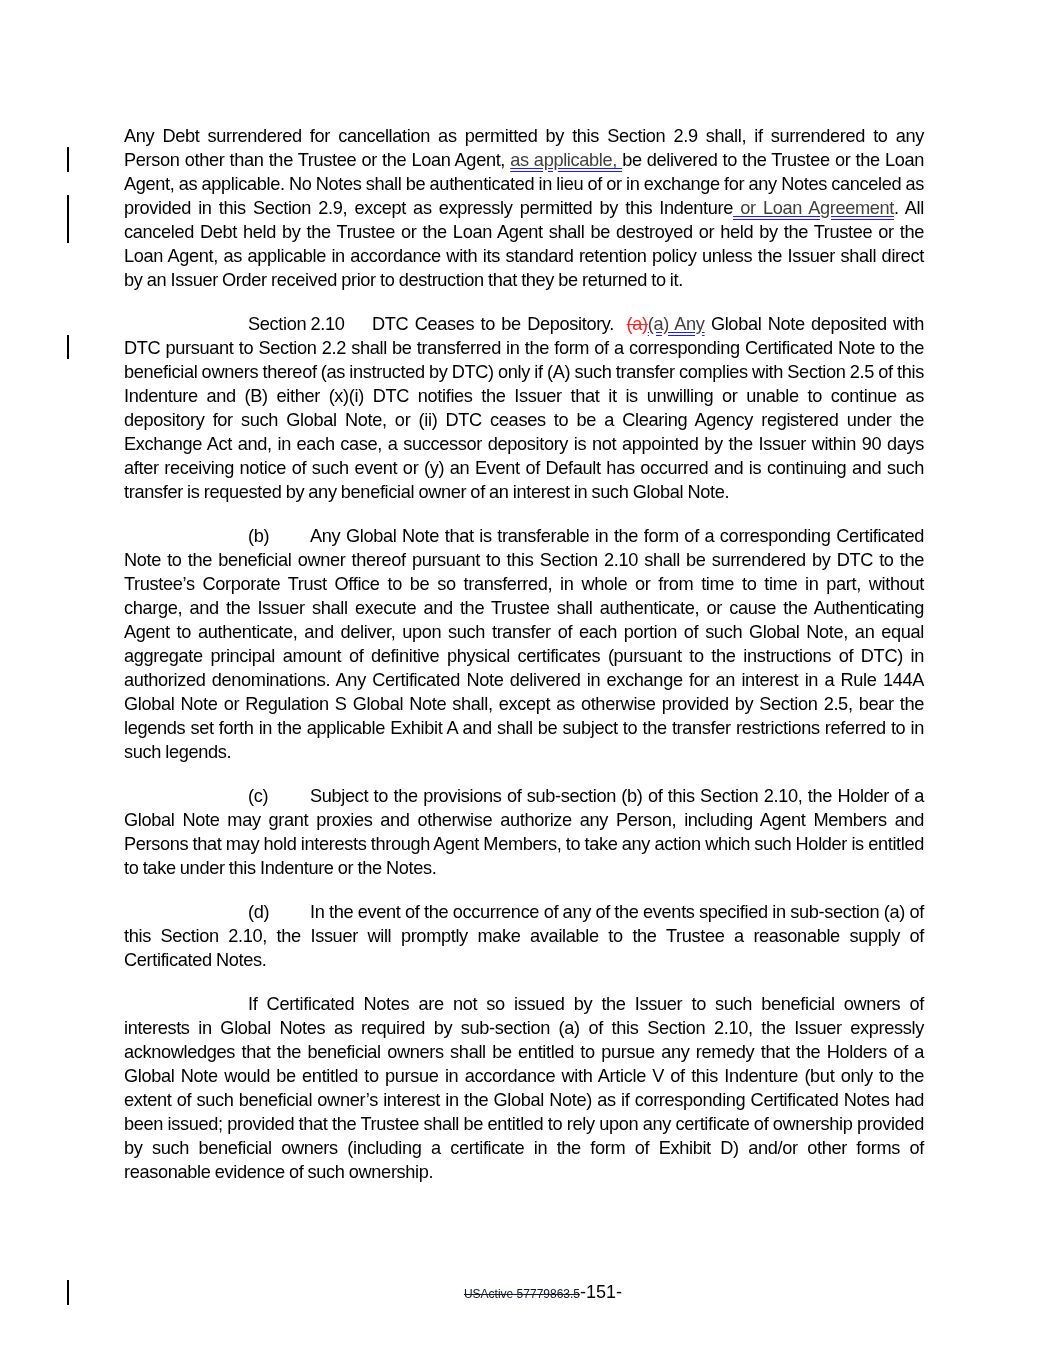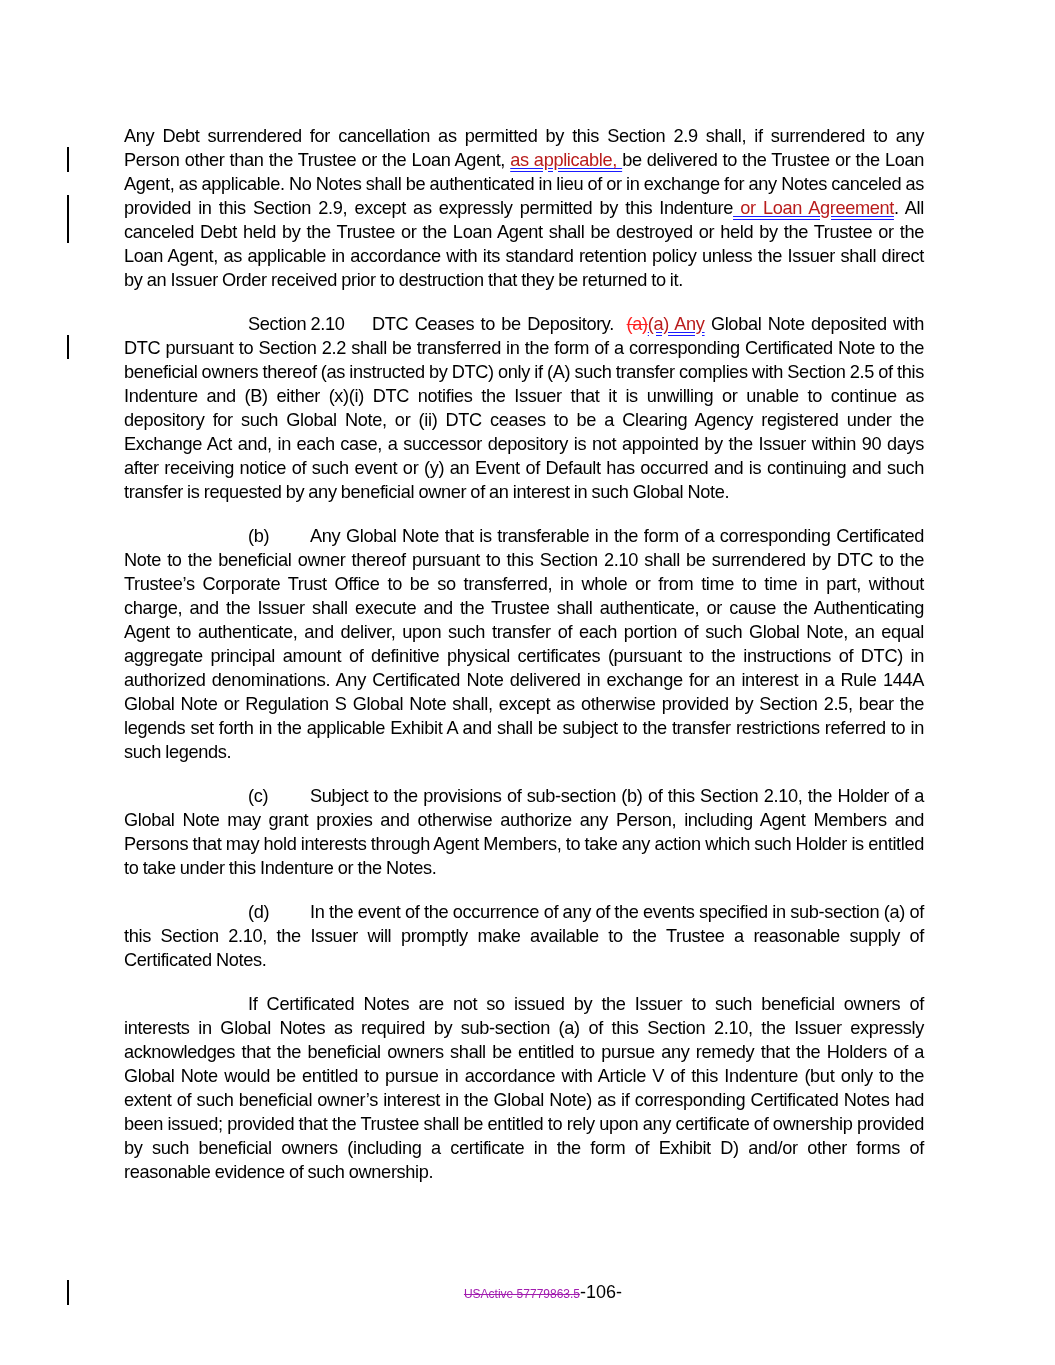--- a/index.html
+++ b/index.html
@@ -10,30 +10,30 @@
   }
   .page { position: absolute; left: 124px; top: 124px; width: 800px; }
   .para {
     font-size: 18.2px; line-height: 24px;
     text-align: justify; margin: 0 0 20px 0;
     letter-spacing: -0.35px;
     word-spacing: -0.5px;
   }
   .indent { text-indent: 124px; margin-top: 20px; }
   .u { text-underline-offset: 2px; }
-  .ins { color: #b91c1c; text-decoration: underline double; text-underline-offset: 2px; text-decoration-color: #1a1aff; }
+  .ins { color: #404040; text-decoration: underline double; text-underline-offset: 2px; text-decoration-color: #1a1aff; }
   .del { color: #ff2020; text-decoration: line-through; text-decoration-color: #ff2020; }
   .sec-num { display: inline-block; width: 124px; text-indent: 0; }
   .sub-label { display: inline-block; width: 62px; text-indent: 0; }
   .change-bar { position: absolute; left: 67px; width: 2px; background: #000; }
   .footer {
     position: absolute; top: 1280px; left: 0; width: 1055px; text-align: center;
     font-size: 18px; line-height: 24px;
   }
-  .footer .docid { font-size: 12px; color: #a21caf; text-decoration: line-through; margin-left: 31px; }
+  .footer .docid { font-size: 12px; color: #0f172a; text-decoration: line-through; margin-left: 31px; }
 </style>
 </head>
 <body>
 
 <div class="change-bar" style="top:147px;height:25px;"></div>
 <div class="change-bar" style="top:195px;height:48px;"></div>
 <div class="change-bar" style="top:335px;height:24px;"></div>
 <div class="change-bar" style="top:1280px;height:25px;"></div>
 
 <div class="page">
@@ -46,14 +46,14 @@
 
   <p class="para indent"><span class="sub-label">(c)</span><span>Subject to the provisions of sub-section (b) of this </span><span class="u">Section 2.10</span><span>, the Holder of a Global Note may grant proxies and otherwise authorize any Person, including Agent Members and Persons that may hold interests through Agent Members, to take any action which such Holder is entitled to take under this Indenture or the Notes.</span></p>
 
   <p class="para indent"><span class="sub-label">(d)</span><span>In the event of the occurrence of any of the events specified in sub-section (a) of this </span><span class="u">Section 2.10</span><span>, the Issuer will promptly make available to the Trustee a reasonable supply of Certificated Notes.</span></p>
 
   <p class="para indent"><span>If Certificated Notes are not so issued by the Issuer to such beneficial owners of interests in Global Notes as required by sub-section (a) of this </span><span class="u">Section 2.10</span><span>, the Issuer expressly acknowledges that the beneficial owners shall be entitled to pursue any remedy that the Holders of a Global Note would be entitled to pursue in accordance with </span><span class="u">Article V</span><span> of this Indenture (but only to the extent of such beneficial owner’s interest in the Global Note) as if corresponding Certificated Notes had been issued; </span><span class="u">provided</span><span> that the Trustee shall be entitled to rely upon any certificate of ownership provided by such beneficial owners (including a certificate in the form of </span><span class="u">Exhibit D</span><span>) and/or other forms of reasonable evidence of such ownership.</span></p>
 
 </div>
 
 <div class="footer">
-  <span class="docid">USActive 57779863.5</span><span>-106-</span>
+  <span class="docid">USActive 57779863.5</span><span>-151-</span>
 </div>
 
 </body></html>

